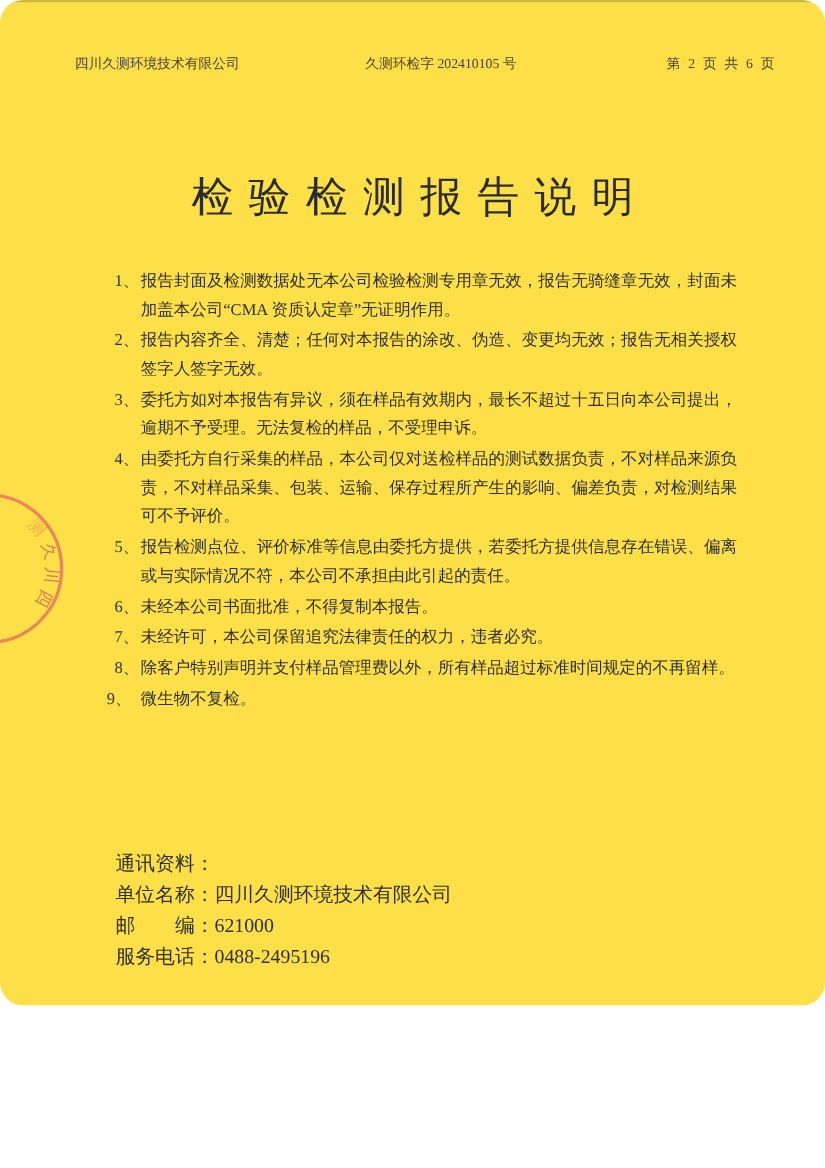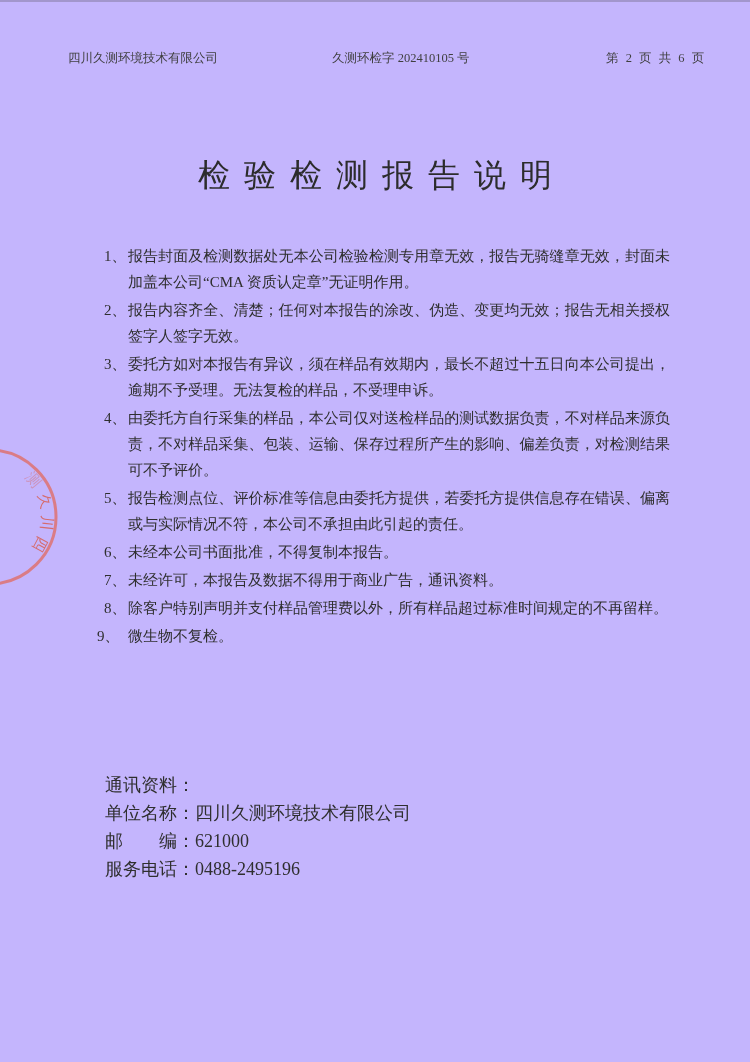--- a/index.html
+++ b/index.html
@@ -1,37 +1,38 @@
 <!DOCTYPE html>
 <html><head>
 <meta charset="utf-8">
 <style>
   html,body{margin:0;padding:0;background:#ffffff;}
   .page{
     position:relative;
-    width:750px;height:1062px;
-    background:#c4b5fd;
+    width:750px;height:914px;
+    background:#fde047;
     font-family:"Liberation Serif","DejaVu Serif",serif;
     color:#303030;
     overflow:hidden;
+    border-radius:21px;
   }
   .scan-edge{
     position:absolute;top:0;left:0;width:750px;height:2px;
     background:rgba(60,60,60,0.25);
   }
   
   .hdr{position:absolute;top:50px;font-size:12.5px;color:#3f3f3f;white-space:nowrap;}
   .hdr-left{left:68px;}
   .hdr-center{left:332px;}
   .hdr-right{left:606px;letter-spacing:2px;}
   
   .title{
     position:absolute;top:154px;left:0;width:100%;
     text-align:center;
-    font-size:32px;font-weight:400;color:#2c2c2c;
+    font-size:38px;font-weight:400;color:#2c2c2c;
     letter-spacing:14px;text-indent:14px;
     white-space:nowrap;
   }
   
   .notes{
     position:absolute;left:104px;top:243px;width:566px;
     list-style:none;margin:0;padding:0;
   }
   .note{
     display:flex;
@@ -102,21 +103,21 @@
     <li class="note">
       <span class="num">5、</span>
       <span class="txt">报告检测点位、评价标准等信息由委托方提供，若委托方提供信息存在错误、偏离或与实际情况不符，本公司不承担由此引起的责任。</span>
     </li>
     <li class="note">
       <span class="num">6、</span>
       <span class="txt">未经本公司书面批准，不得复制本报告。</span>
     </li>
     <li class="note">
       <span class="num">7、</span>
-      <span class="txt">未经许可，本报告及数据不得用于商业广告，通讯资料。</span>
+      <span class="txt">未经许可，本公司保留追究法律责任的权力，违者必究。</span>
     </li>
     <li class="note">
       <span class="num">8、</span>
       <span class="txt">除客户特别声明并支付样品管理费以外，所有样品超过标准时间规定的不再留样。</span>
     </li>
     <li class="note">
       <span class="num">9、</span>
       <span class="txt">微生物不复检。</span>
     </li>
   </ol>

